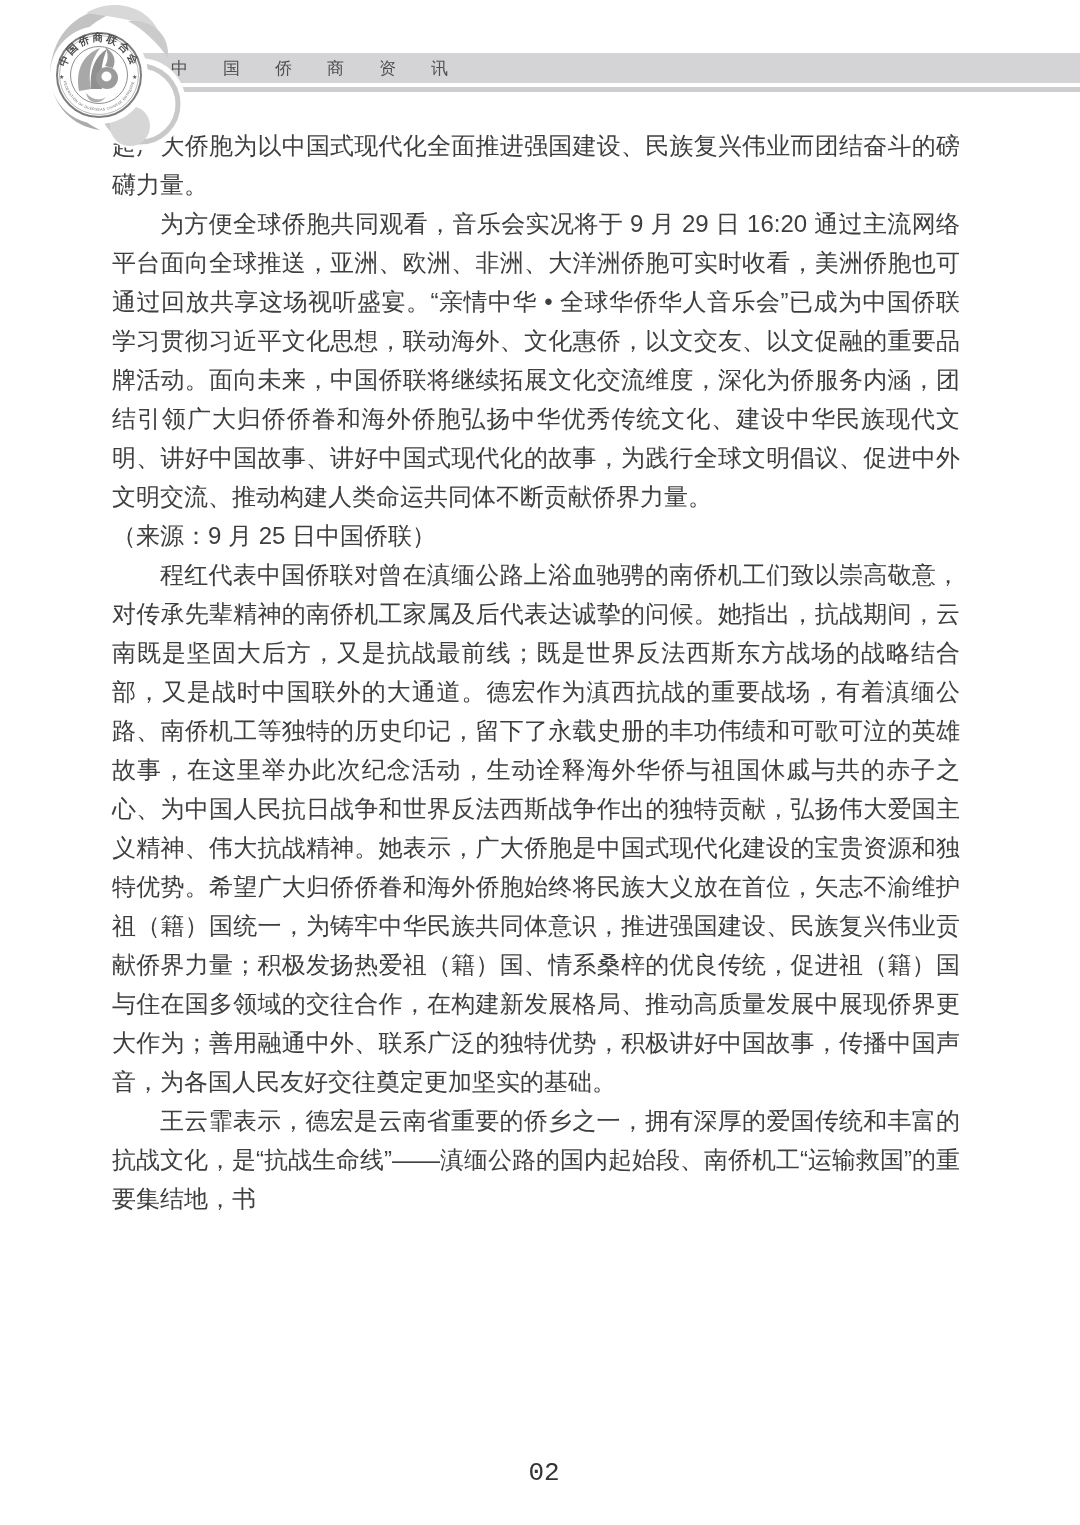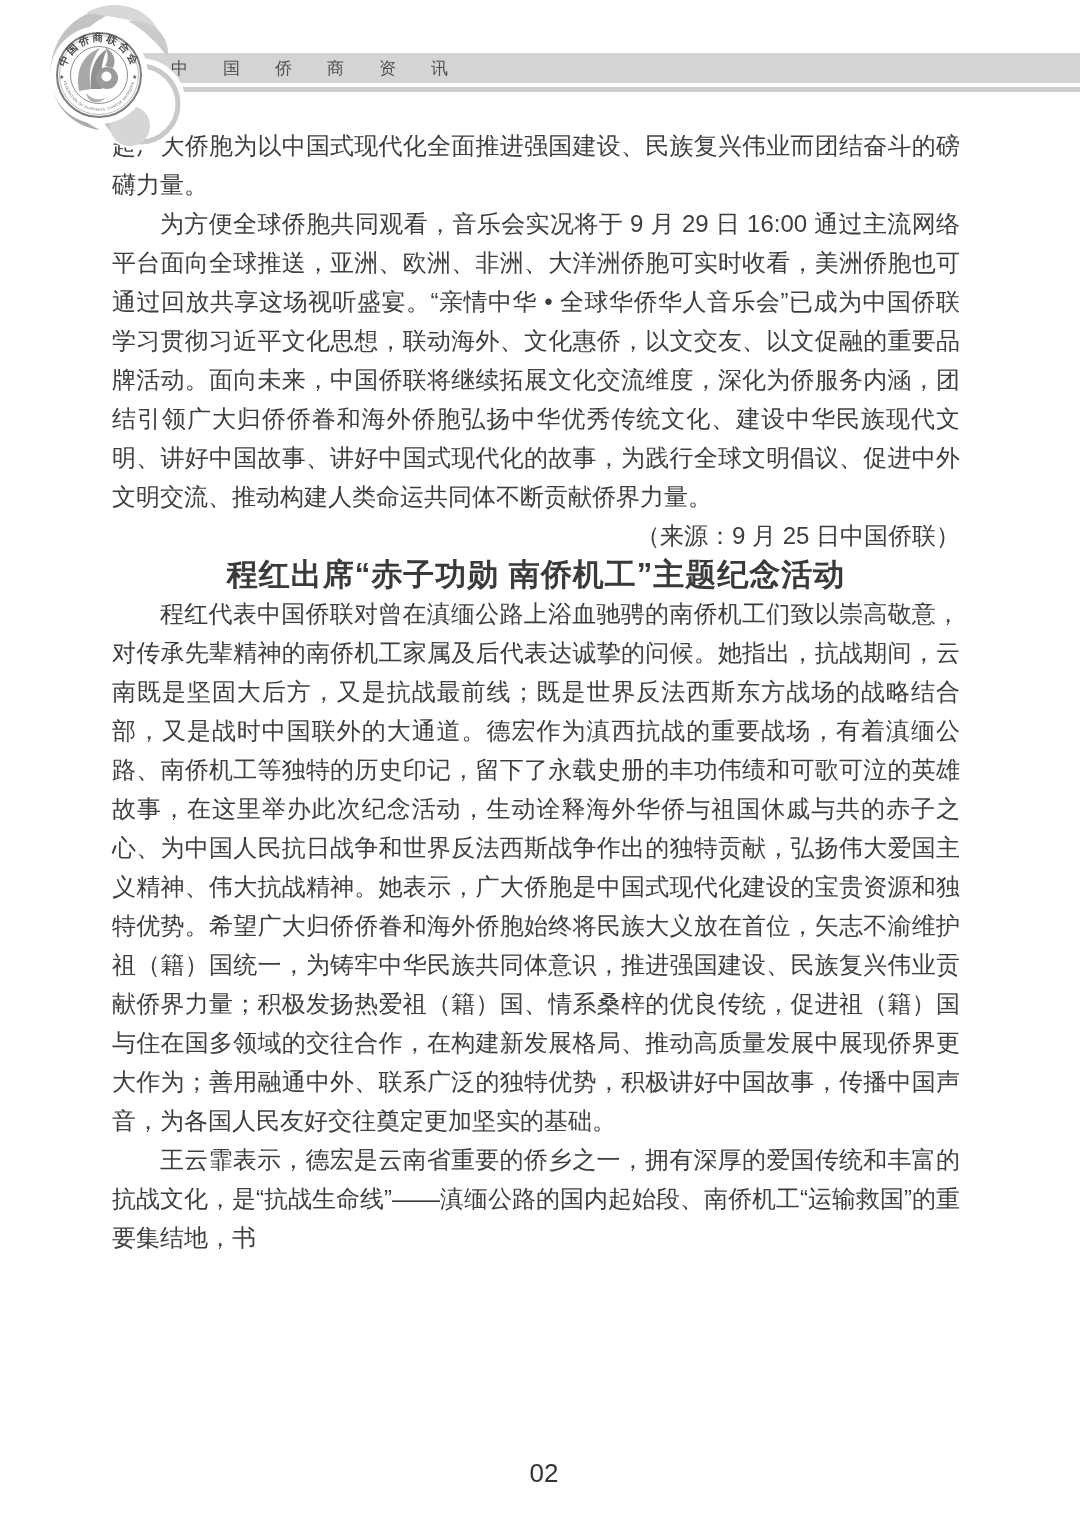--- a/index.html
+++ b/index.html
@@ -45,37 +45,37 @@
     font-size:24px;
     line-height:39px;
     color:#3e3e3e;
     text-align:justify;
   }
   .content p{margin:0; text-indent:2em;}
   .content p.no-indent{text-indent:0;}
   .source{
     margin:0;
     text-indent:0 !important;
-    text-align:right;
+    text-align:left;
   }
   .article-title{
     margin:52px 0 22px 0;
     font-size:31px;
     font-weight:bold;
     text-align:center;
     text-indent:0 !important;
     color:#3a3a3a;
     letter-spacing:1px;
   }
   
   .page-number{
     position:absolute;
     left:0; right:0; top:1458px;
     text-align:center;
-    font-family:Liberation Sans, sans-serif;
+    font-family:Liberation Mono, monospace;
     font-size:26px;
     color:#333333;
     padding-left:8px;
   }
 </style>
 </head>
 <body>
 
 <div class="page">
 
@@ -117,24 +117,23 @@
       <path d="M63,89 C61,71 67,56 79,49 C73,63 72,77 74,89 Z" fill="#909090"></path>
       <path d="M85,68 C89,59 85,52 77,47 C81,54 80,61 77,66 Z" fill="#9b9b9b"></path>
       <circle cx="79" cy="78" r="11" fill="#9b9b9b"></circle>
       <circle cx="78.5" cy="76.5" r="5" fill="#ffffff"></circle>
       <path d="M58,93 C64,100 72,101 78,97 C72,105 60,104 58,93 Z" fill="#b0b0b0"></path>
     </g>
   </svg>
 
   <div class="content">
     <p class="no-indent">起广大侨胞为以中国式现代化全面推进强国建设、民族复兴伟业而团结奋斗的磅礴力量。</p>
-    <p>为方便全球侨胞共同观看，音乐会实况将于 9 月 29 日 16:00 通过主流网络平台面向全球推送，亚洲、欧洲、非洲、大洋洲侨胞可实时收看，美洲侨胞也可通过回放共享这场视听盛宴。“亲情中华 • 全球华侨华人音乐会”已成为中国侨联学习贯彻习近平文化思想，联动海外、文化惠侨，以文交友、以文促融的重要品牌活动。面向未来，中国侨联将继续拓展文化交流维度，深化为侨服务内涵，团结引领广大归侨侨眷和海外侨胞弘扬中华优秀传统文化、建设中华民族现代文明、讲好中国故事、讲好中国式现代化的故事，为践行全球文明倡议、促进中外文明交流、推动构建人类命运共同体不断贡献侨界力量。</p>
+    <p>为方便全球侨胞共同观看，音乐会实况将于 9 月 29 日 16:20 通过主流网络平台面向全球推送，亚洲、欧洲、非洲、大洋洲侨胞可实时收看，美洲侨胞也可通过回放共享这场视听盛宴。“亲情中华 • 全球华侨华人音乐会”已成为中国侨联学习贯彻习近平文化思想，联动海外、文化惠侨，以文交友、以文促融的重要品牌活动。面向未来，中国侨联将继续拓展文化交流维度，深化为侨服务内涵，团结引领广大归侨侨眷和海外侨胞弘扬中华优秀传统文化、建设中华民族现代文明、讲好中国故事、讲好中国式现代化的故事，为践行全球文明倡议、促进中外文明交流、推动构建人类命运共同体不断贡献侨界力量。</p>
     <p class="source">（来源：9 月 25 日中国侨联）</p>
 
-    <p class="article-title">程红出席“赤子功勋 南侨机工”主题纪念活动</p>
 
     <p>程红代表中国侨联对曾在滇缅公路上浴血驰骋的南侨机工们致以崇高敬意，对传承先辈精神的南侨机工家属及后代表达诚挚的问候。她指出，抗战期间，云南既是坚固大后方，又是抗战最前线；既是世界反法西斯东方战场的战略结合部，又是战时中国联外的大通道。德宏作为滇西抗战的重要战场，有着滇缅公路、南侨机工等独特的历史印记，留下了永载史册的丰功伟绩和可歌可泣的英雄故事，在这里举办此次纪念活动，生动诠释海外华侨与祖国休戚与共的赤子之心、为中国人民抗日战争和世界反法西斯战争作出的独特贡献，弘扬伟大爱国主义精神、伟大抗战精神。她表示，广大侨胞是中国式现代化建设的宝贵资源和独特优势。希望广大归侨侨眷和海外侨胞始终将民族大义放在首位，矢志不渝维护祖（籍）国统一，为铸牢中华民族共同体意识，推进强国建设、民族复兴伟业贡献侨界力量；积极发扬热爱祖（籍）国、情系桑梓的优良传统，促进祖（籍）国与住在国多领域的交往合作，在构建新发展格局、推动高质量发展中展现侨界更大作为；善用融通中外、联系广泛的独特优势，积极讲好中国故事，传播中国声音，为各国人民友好交往奠定更加坚实的基础。</p>
     <p>王云霏表示，德宏是云南省重要的侨乡之一，拥有深厚的爱国传统和丰富的抗战文化，是“抗战生命线”——滇缅公路的国内起始段、南侨机工“运输救国”的重要集结地，书</p>
   </div>
 
   <div class="page-number">02</div>
 
 </div>
 
 </body></html>

